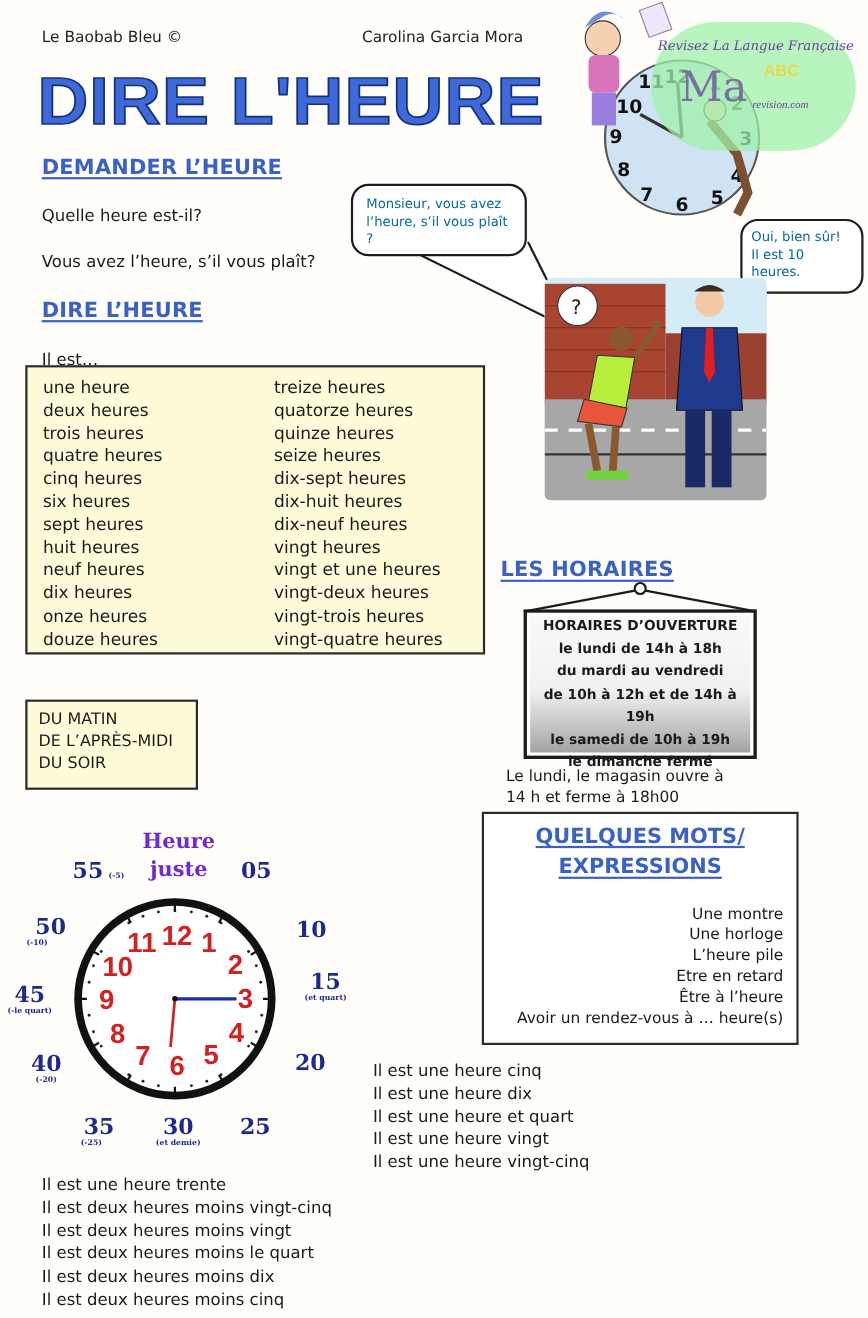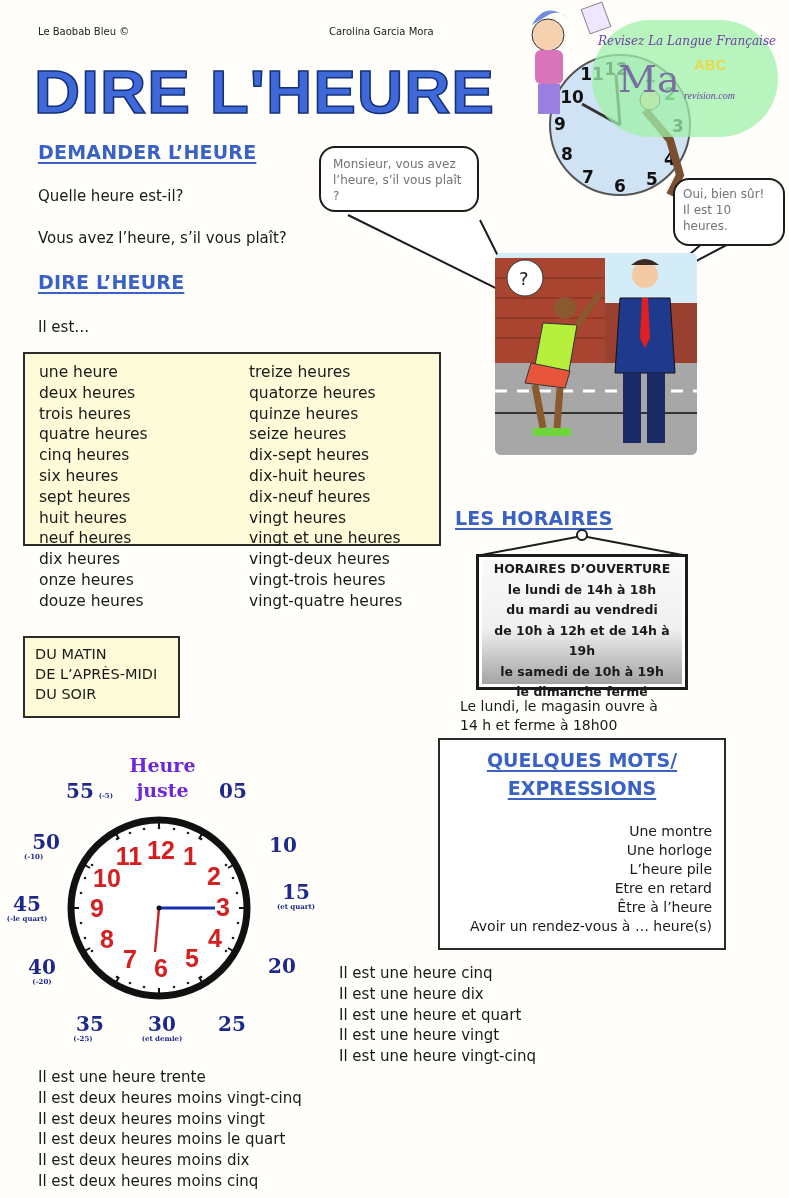--- a/index.html
+++ b/index.html
@@ -1,38 +1,38 @@
 <!DOCTYPE html>
 <html><head>
 <meta charset="utf-8">
 <style>
   * { box-sizing: border-box; margin: 0; padding: 0; }
   html, body { width: 789px; height: 1198px; background: #fffefb; overflow: hidden; }
   body { position: relative; font-family: "DejaVu Sans", sans-serif; color: #1a1a1a; font-size: 15px; }
   .abs { position: absolute; }
-  .credit { font-size: 10px; color: #222; }
+  .credit { font-size: 14px; color: #222; }
   .main-title {
     font-family: "Liberation Sans", sans-serif; font-weight: 900; font-size: 64px; letter-spacing: 1px;
     color: #3f69d8; -webkit-text-stroke: 1.6px #15307a; line-height: 1; transform: scaleY(0.95);
   }
   .section-head {
     font-family: "DejaVu Sans", sans-serif; font-size: 19px; font-weight: bold; color: #3a62c4;
     text-decoration: underline; text-decoration-thickness: 2px; text-underline-offset: 3px; letter-spacing: 0.2px;
   }
   .plain { font-size: 15px; color: #1b1b1b; white-space: nowrap; }
   .hours-box {
     background: #fefbd9; border: 2px solid #2b2b2b; padding: 8px 12px 4px 14px;
     display: grid; grid-template-columns: 210px 1fr; row-gap: 0px;
   }
   .hours-box .cell { font-size: 15.5px; line-height: 20.8px; white-space: nowrap; }
   .period-box { background: #fefbd9; border: 2px solid #2b2b2b; padding: 6px 10px; }
   .period-box div { font-size: 14.5px; line-height: 20px; }
   .bubble {
     background: #fff; border: 2.5px solid #1c1c1c; border-radius: 16px; padding: 8px 12px;
-    font-size: 12px; line-height: 16px; color: #737373;
+    font-size: 12px; line-height: 16px; color: #0369a1; margin-top: 21px;
   }
   .sign-outer {
     background: linear-gradient(#fafafa 0%, #f0f0f0 55%, #9f9f9f 100%);
     border: 3px solid #1c1c1c; text-align: center; font-weight: bold; font-size: 12.5px; line-height: 20.5px;
     padding: 2px 4px; box-shadow: 0 0 0 3px #ffffff inset;
   }
   .mots-box { background: #fff; border: 2px solid #2b2b2b; padding: 6px 12px 8px 12px; }
   .mots-box .mots-head { text-align: center; font-size: 19px; font-weight: bold; color: #3a62c4;
     text-decoration: underline; text-decoration-thickness: 2px; text-underline-offset: 3px; line-height: 28px; }
   .mots-box .mot { font-size: 14px; line-height: 19px; white-space: nowrap; text-align: right; }
@@ -88,21 +88,21 @@
   </div>
 </div>
 
 <div class="abs section-head" style="left:38px; top:141px;">DEMANDER L’HEURE</div>
 <div class="abs plain" style="left:38px; top:187px;">Quelle heure est-il?</div>
 <div class="abs plain" style="left:38px; top:229px;">Vous avez l’heure, s’il vous plaît?</div>
 
 <div class="abs section-head" style="left:38px; top:271px;">DIRE L’HEURE</div>
 <div class="abs plain" style="left:38px; top:318px;">Il est…</div>
 
-<div class="abs hours-box" style="left:23px; top:352px; width:418px; height:194px;">
+<div class="abs hours-box" style="left:23px; top:332px; width:418px; height:263px;">
   <div class="cell">une heure</div>
   <div class="cell">treize heures</div>
   <div class="cell">deux heures</div>
   <div class="cell">quatorze heures</div>
   <div class="cell">trois heures</div>
   <div class="cell">quinze heures</div>
   <div class="cell">quatre heures</div>
   <div class="cell">seize heures</div>
   <div class="cell">cinq heures</div>
   <div class="cell">dix-sept heures</div>

